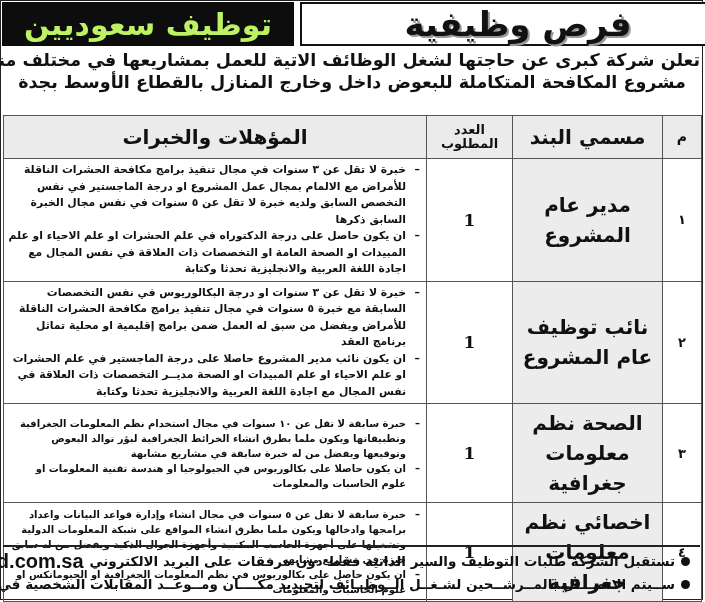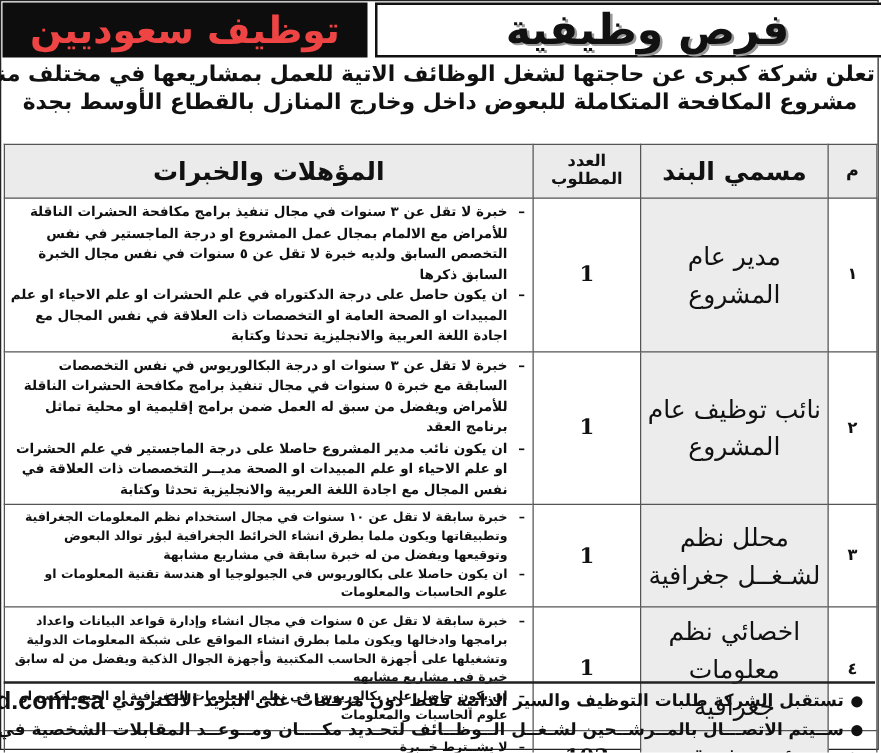--- a/index.html
+++ b/index.html
@@ -1,31 +1,31 @@
 <!DOCTYPE html>
 <html><head>
 <meta charset="utf-8">
 <style>
   html,body{margin:0;padding:0;background:#fff;}
   body{width:705px;height:602px;overflow:hidden;position:relative;font-family:"DejaVu Sans",sans-serif;color:#111;}
   .frame{position:absolute;left:0;top:0;width:703px;height:600px;border:1px solid #222;box-sizing:border-box;}
-  .hdr-black{position:absolute;left:2px;top:2px;width:292px;height:44px;background:#0d0d0d;color:#ef4444;
+  .hdr-black{position:absolute;left:2px;top:2px;width:292px;height:44px;background:#0d0d0d;color:#bef264;
     font-family:"DejaVu Sans",sans-serif;font-weight:bold;font-size:30px;display:flex;align-items:center;justify-content:center;direction:rtl;}
   .hdr-white{position:absolute;left:300px;top:2px;width:436px;height:44px;border:2px solid #111;box-sizing:border-box;background:#fff;
     font-weight:bold;font-size:34px;display:flex;align-items:center;justify-content:center;direction:rtl;text-shadow:2px 2px 0 #999;}
   .intro{position:absolute;left:4px;top:49px;width:696px;direction:rtl;text-align:center;font-weight:bold;font-size:17.5px;line-height:22px;letter-spacing:-0.3px;white-space:nowrap;}
   table.jobs{position:absolute;left:3px;top:115px;width:699px;border-collapse:collapse;direction:rtl;table-layout:fixed;}
   table.jobs td, table.jobs th{border:1px solid #555;padding:4px;vertical-align:middle;}
   table.jobs th{background:#ebebeb;height:34px;font-weight:bold;}
   th.c-num{width:30px;font-size:14px;}
   th.c-title{width:141px;font-size:20px;}
   th.c-count{width:77px;font-size:13px;line-height:14px;}
   th.c-qual{font-size:20px;}
   td.num{text-align:center;font-size:13px;font-weight:bold;}
-  td.title{background:#ececec;text-align:center;font-weight:normal;font-size:20px;line-height:30px;}
+  td.title{background:#ececec;text-align:center;font-weight:bold;font-size:20px;line-height:30px;}
   td.count{text-align:center;font-family:"DejaVu Serif",serif;font-size:17px;font-weight:bold;}
   td.qual{font-size:10.8px;line-height:16.5px;font-weight:bold;padding:3px 6px 3px 4px !important;text-align:right;}
   td.qual ul{list-style:none;margin:0;padding:0;}
   td.qual li{position:relative;padding-right:14px;}
   td.qual li::before{content:"\2013";position:absolute;right:0;top:0;font-weight:bold;}
   tr.r1 td{height:101px;}
   tr.r2 td{height:105px;}
   tr.r3 td{height:57px;}
   tr.r4 td{height:88px;}
   tr.r5 td{height:34px;}
@@ -82,21 +82,21 @@
       <td class="count">1</td>
       <td class="qual">
         <ul>
           <li>خبرة لا تقل عن ٣ سنوات او درجة البكالوريوس في نفس التخصصات السابقة مع خبرة ٥ سنوات في مجال تنفيذ برامج مكافحة الحشرات الناقلة للأمراض ويفضل من سبق له العمل ضمن برامج إقليمية او محلية تماثل برنامج العقد</li>
           <li>ان يكون نائب مدير المشروع حاصلا على درجة الماجستير في علم الحشرات او علم الاحياء او علم المبيدات او الصحة مديــر التخصصات ذات العلاقة في نفس المجال مع اجادة اللغة العربية والانجليزية تحدثا وكتابة</li>
         </ul>
       </td>
     </tr>
     <tr class="r3">
       <td class="num">٣</td>
-      <td class="title">محلل نظم لشـغــل جغرافية</td>
+      <td class="title">الصحة نظم معلومات جغرافية</td>
       <td class="count">1</td>
       <td class="qual q-small">
         <ul>
           <li>خبرة سابقة لا تقل عن ١٠ سنوات في مجال استخدام نظم المعلومات الجغرافية وتطبيقاتها ويكون ملما بطرق انشاء الخرائط الجغرافية لبؤر توالد البعوض وتوقيعها ويفضل من له خبرة سابقة في مشاريع مشابهة</li>
           <li>ان يكون حاصلا على بكالوريوس في الجيولوجيا او هندسة تقنية المعلومات او علوم الحاسبات والمعلومات</li>
         </ul>
       </td>
     </tr>
     <tr class="r4">
       <td class="num">٤</td>

